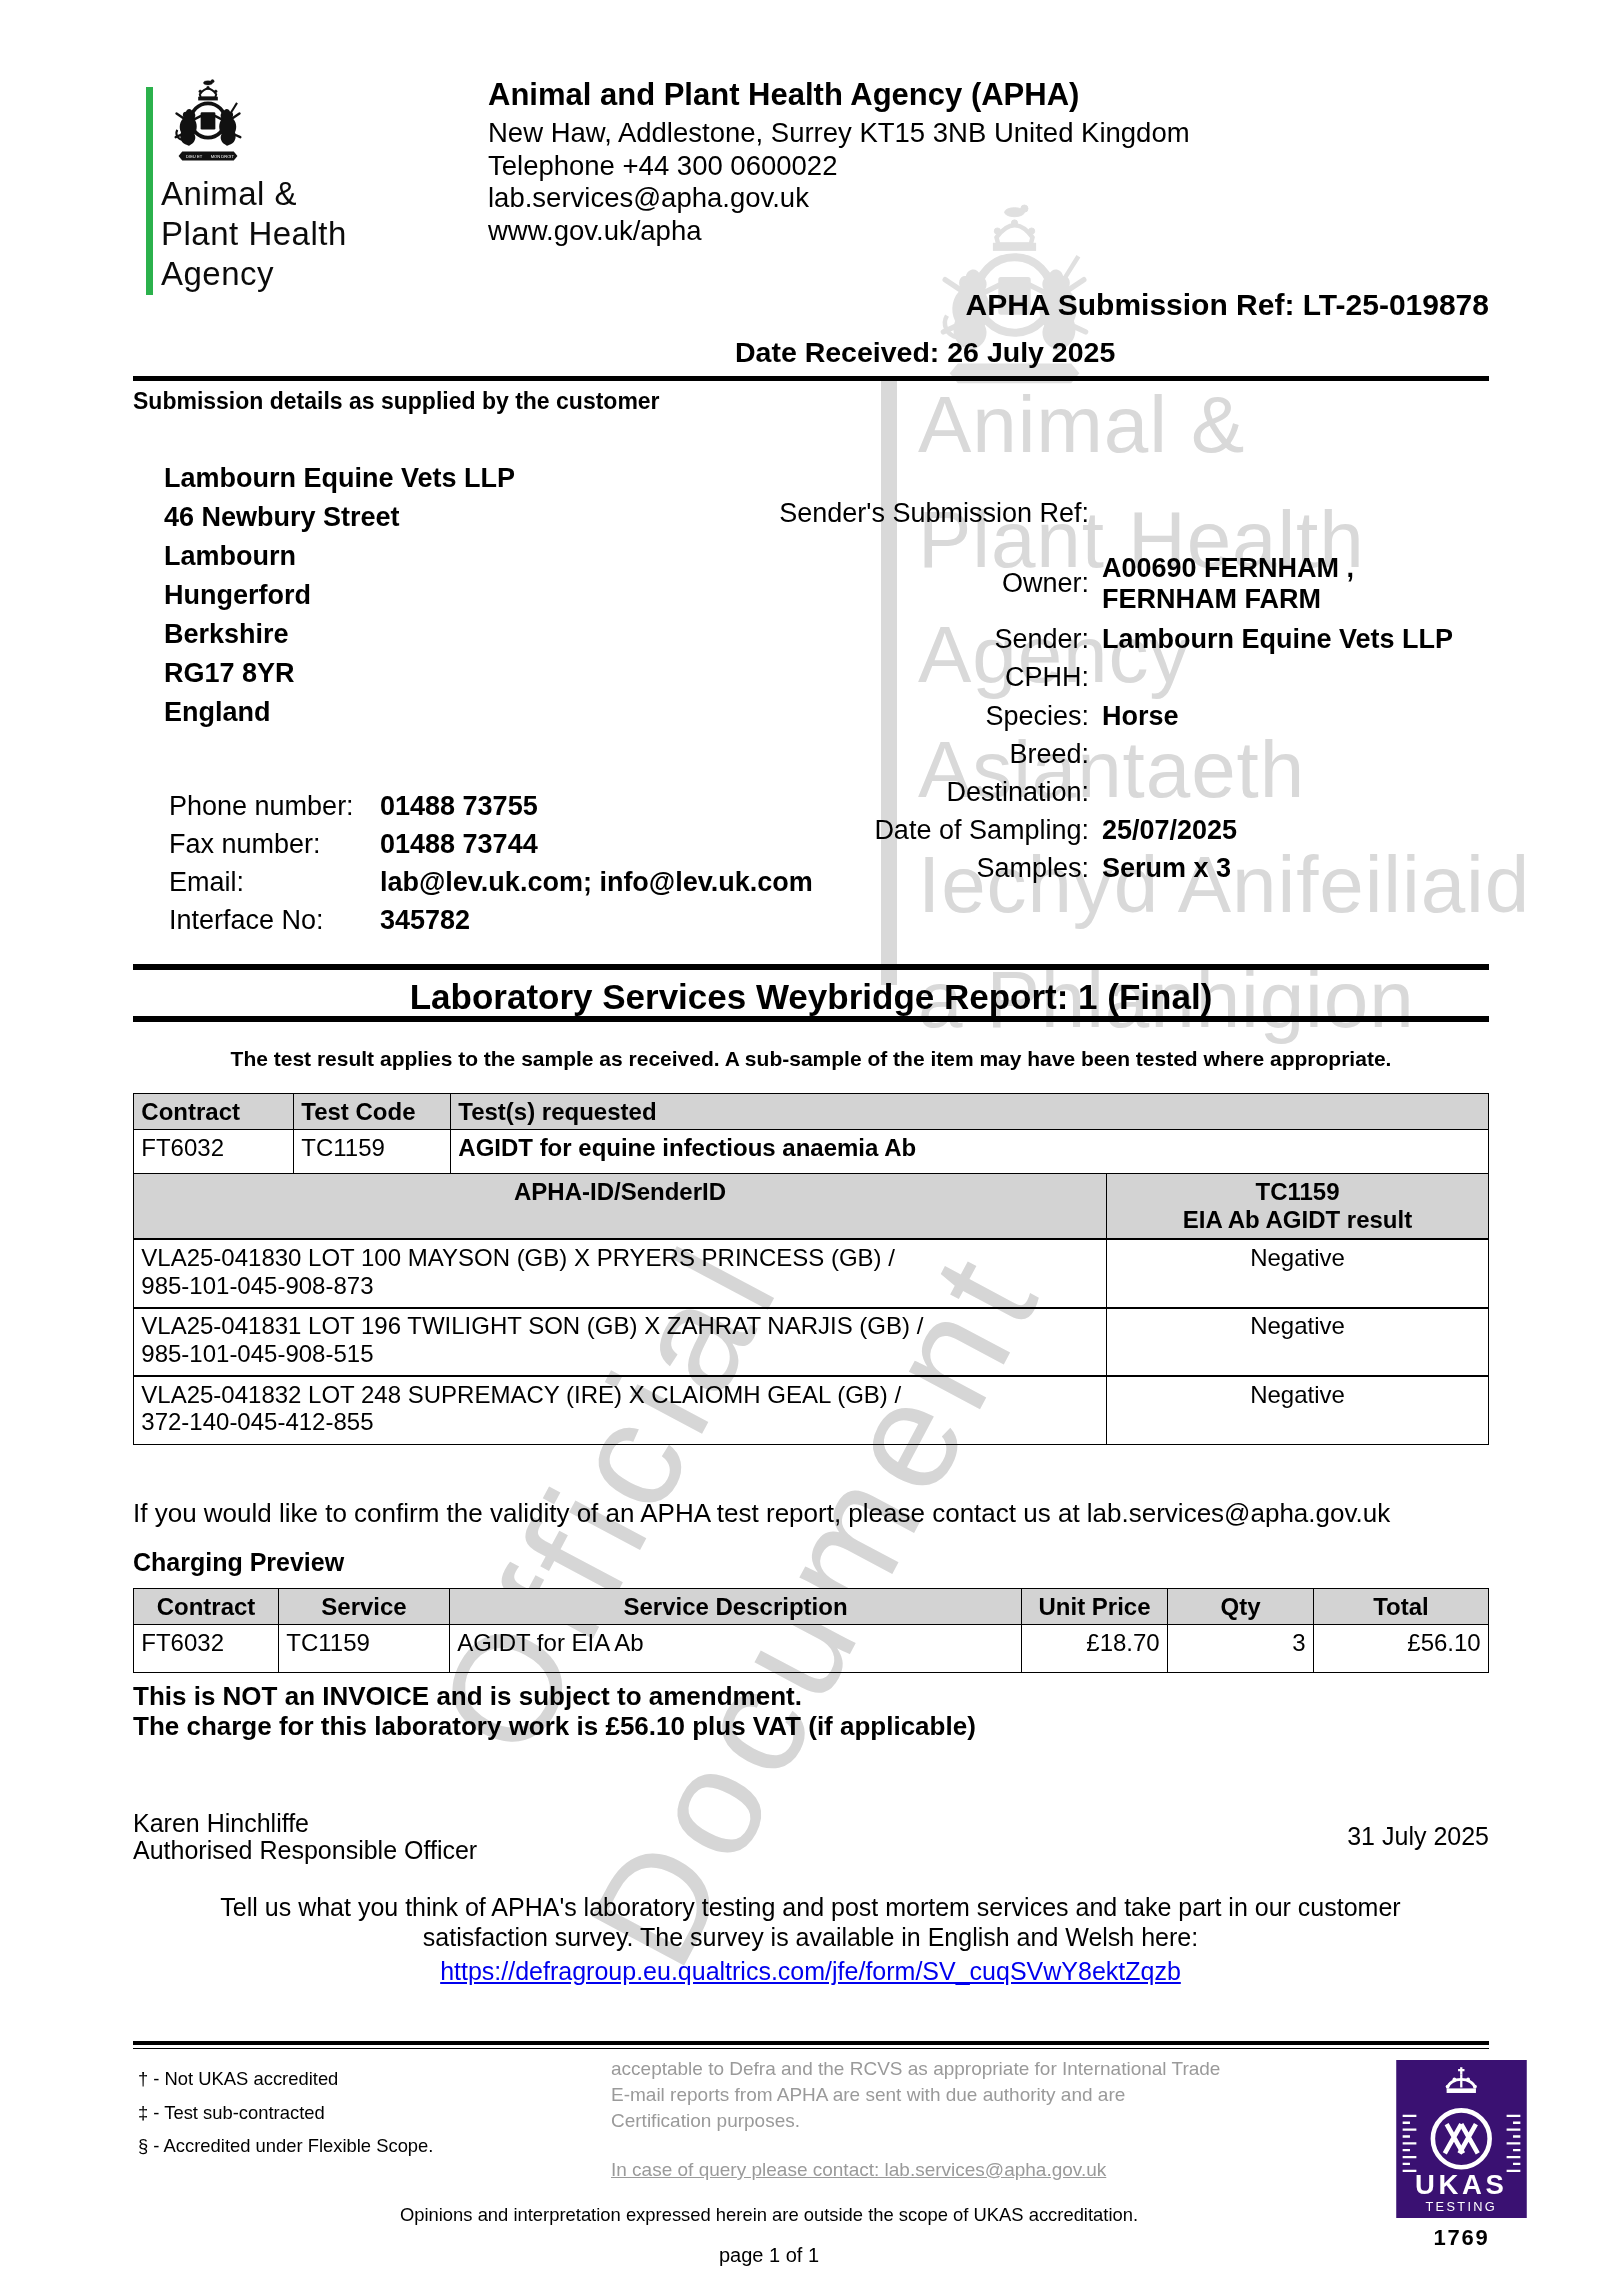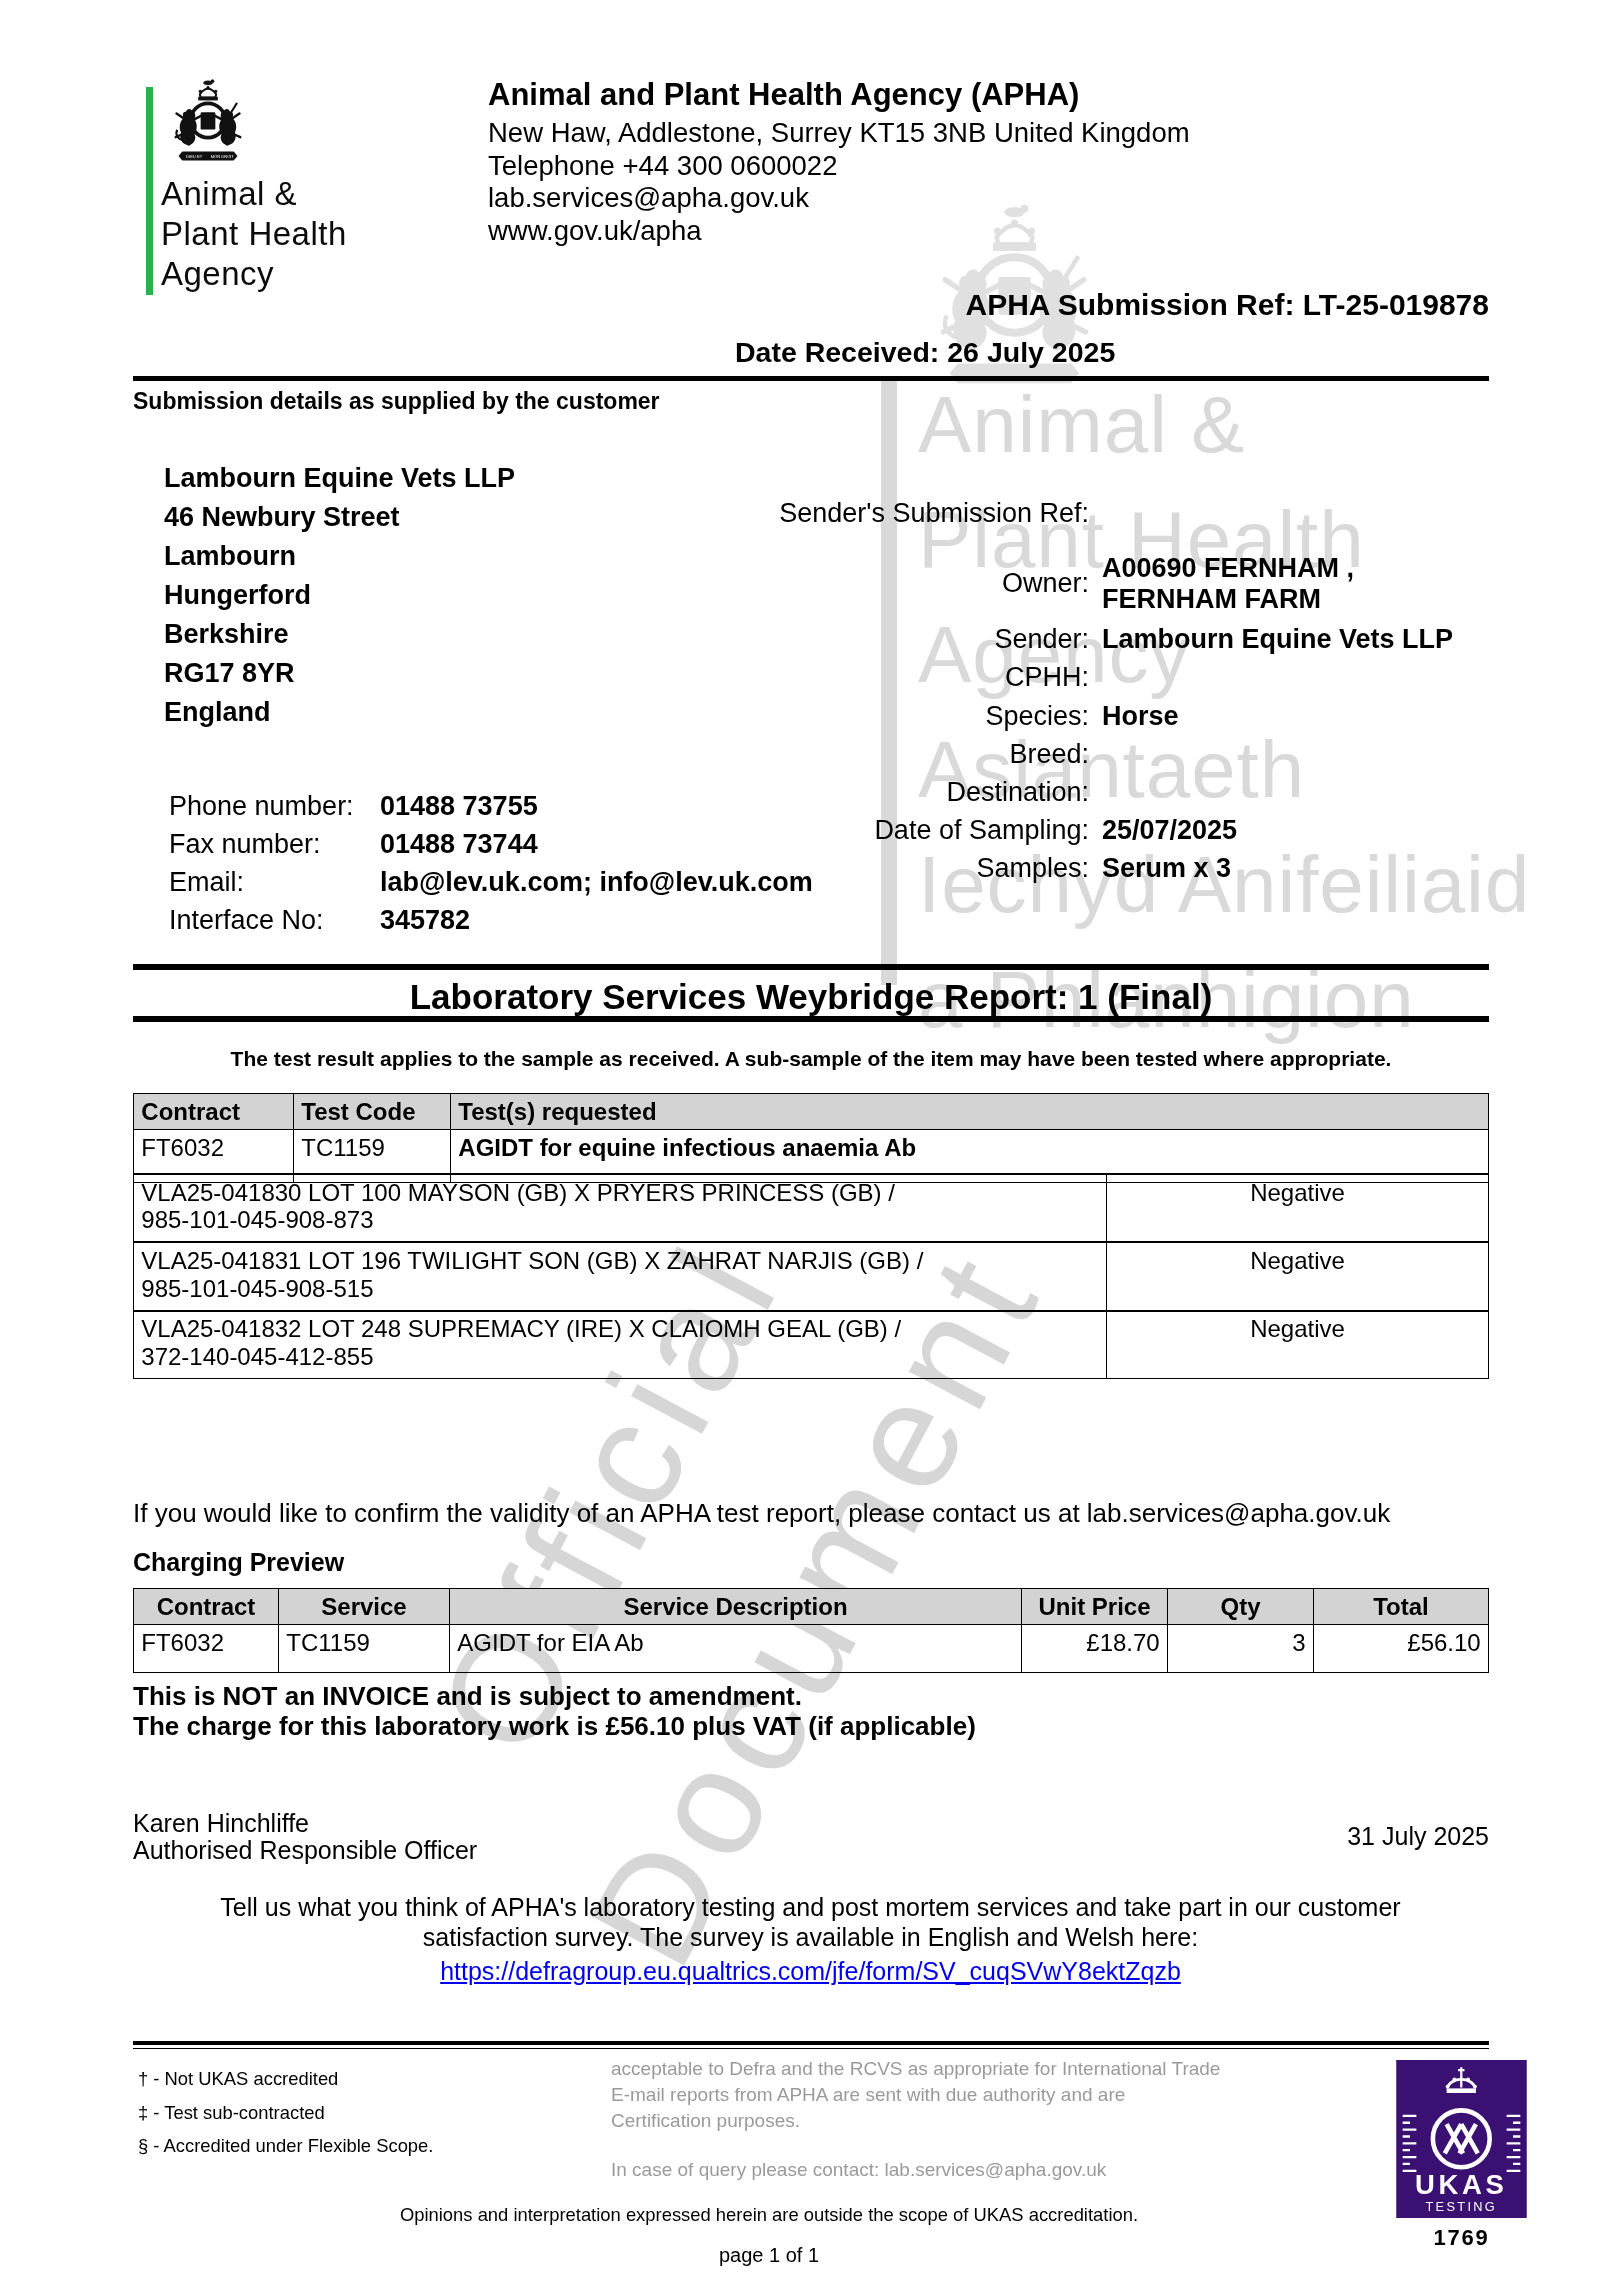--- a/index.html
+++ b/index.html
@@ -79,21 +79,21 @@
   .survey{left:163px;top:1892px;width:1295px;text-align:center;font-size:25px;line-height:30px;}
   .survey > div{max-width:1249px;margin:0 auto;}
   .survey-link{left:163px;top:1957px;width:1295px;text-align:center;font-size:25px;}
   .survey-link a{color:#0000EE;text-decoration:underline;cursor:pointer;}
 
   
   .foot-rule{left:133px;top:2041px;width:1356px;height:2.8px;border-top:4.1px solid #000;border-bottom:1.8px solid #000;}
   .footnote{left:138px;font-size:18.4px;}
   .f0{top:2068px;} .f1{top:2102px;} .f2{top:2135px;}
   .gray-note{left:611px;top:2056px;width:670px;font-size:19px;line-height:26px;color:#9a9a9a;}
-  .query-note{left:611px;top:2159px;width:735px;font-size:19px;color:#9a9a9a;}
+  .query-note{left:611px;top:2159px;width:735px;font-size:19px;color:#9a9a9a;text-decoration:underline;}
   .opinions{left:110px;top:2204px;width:1318px;text-align:center;font-size:18.4px;}
   .pageno{left:110px;top:2244px;width:1318px;text-align:center;font-size:20px;}
   .ukas-box{left:1396px;top:2060px;width:131px;height:182px;}
   .ukas-num{left:1396px;top:2225px;width:131px;text-align:center;font-size:22px;letter-spacing:1.8px;}
 
   
   .wm-crest{left:911px;top:193px;width:207px;height:213px;color:#e0e0e0;}
   .wm-bar{left:881px;top:381px;width:15.6px;height:604px;background:#d9d9d9;}
   .wm-text{left:918px;top:367px;font-size:80px;line-height:115px;color:#d9d9d9;white-space:nowrap;letter-spacing:0.9px;}
   .wm-diag{
@@ -260,20 +260,27 @@
     </table>
 </div>
 
 <div class="abs z2 tbl results-tbl">
   <table>
     <colgroup>
         <col style="width:973px">
         <col>
       </colgroup>
     <tbody>
+        <tr>
+      <th>APHA-ID/SenderID</th>
+      <th>
+        <div>TC1159</div>
+        <div>EIA Ab AGIDT result</div>
+      </th>
+    </tr>
     <tr>
       <td>
         <div>VLA25-041830 LOT 100 MAYSON (GB) X PRYERS PRINCESS (GB) /</div>
         <div>985-101-045-908-873</div>
       </td>
       <td class="res-cell">Negative</td>
     </tr>
     <tr>
       <td>
         <div>VLA25-041831 LOT 196 TWILIGHT SON (GB) X ZAHRAT NARJIS (GB) /</div>

